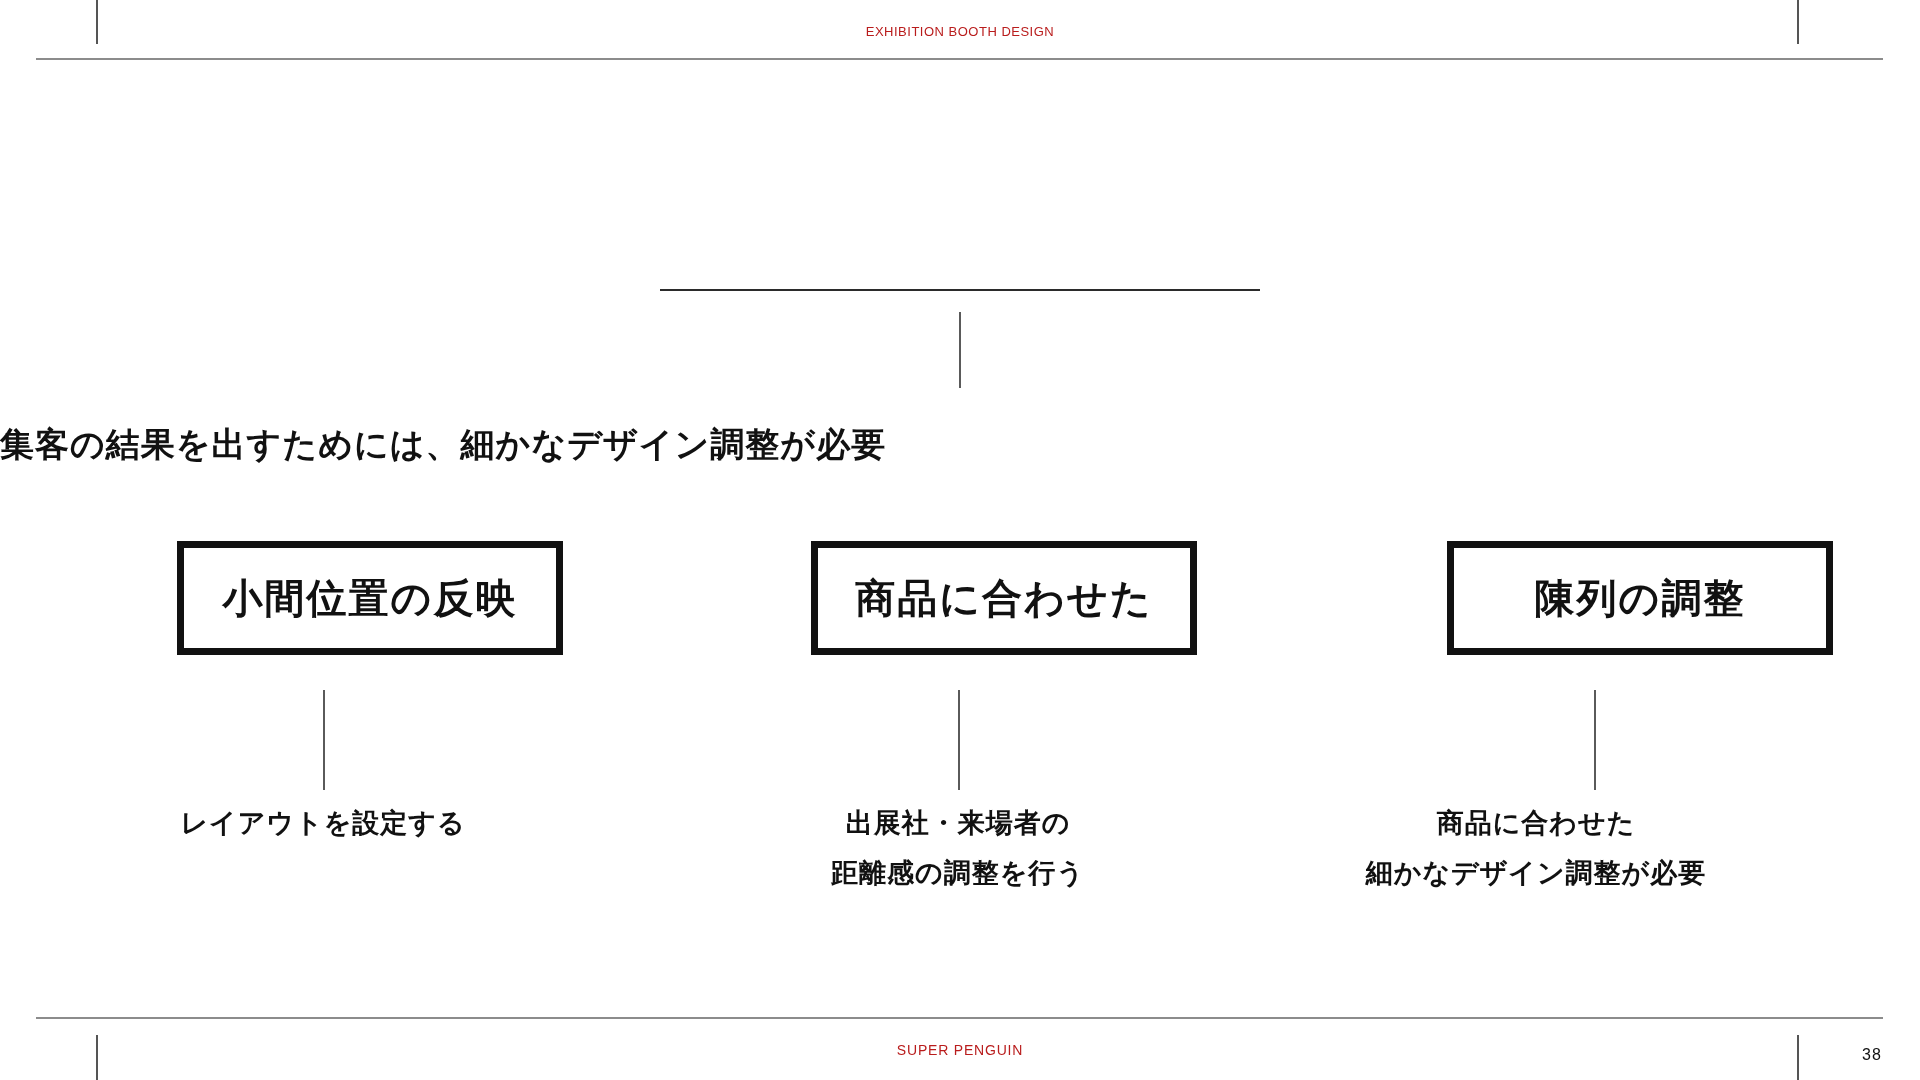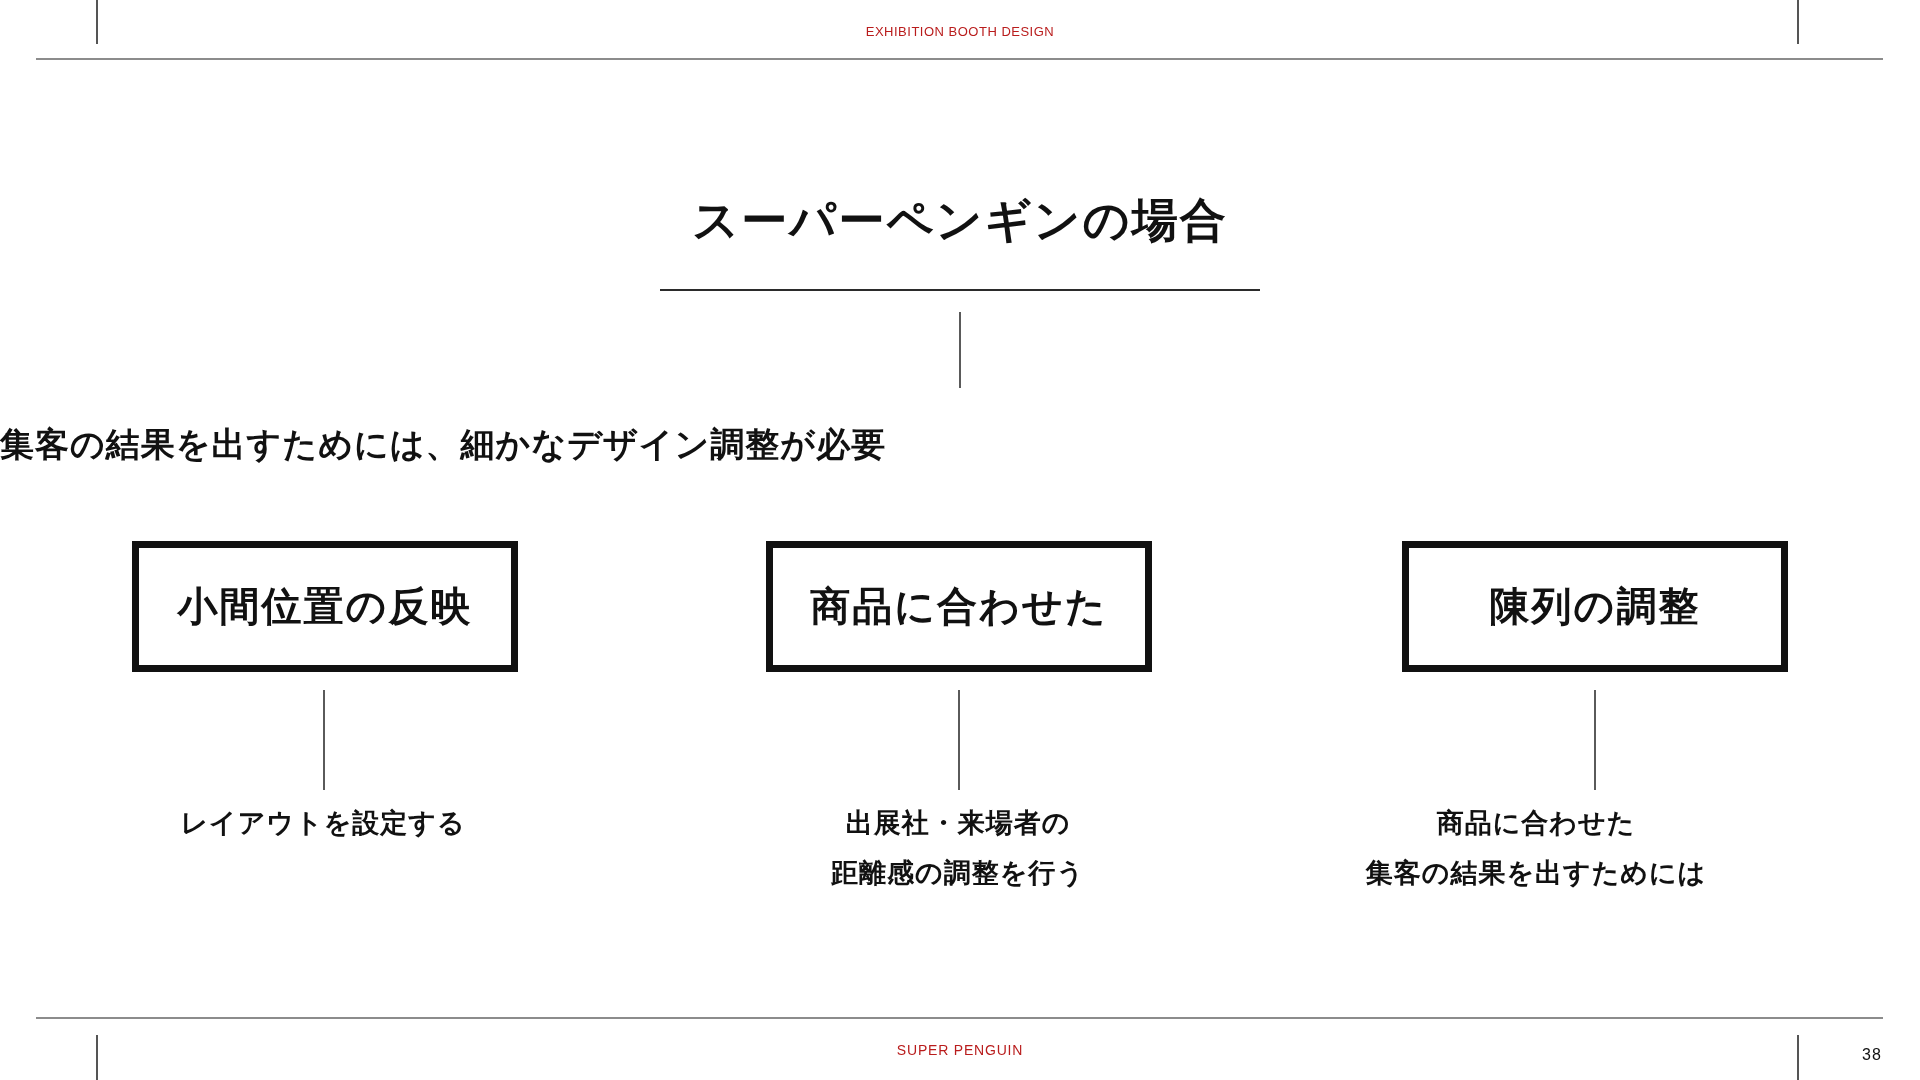--- a/index.html
+++ b/index.html
@@ -97,31 +97,32 @@
     font-size: 34px;
     font-weight: 700;
     letter-spacing: 1px;
     color: #111111;
   }
   
   .node-box {
     position: absolute;
     top: 541px;
     width: 386px;
-    height: 131px;
+    height: 114px;
     box-sizing: border-box;
     border: 7px solid #111111;
     background: #ffffff;
     display: flex;
     align-items: center;
     justify-content: center;
     font-size: 40px;
     font-weight: 700;
     letter-spacing: 2px;
     color: #111111;
+    margin-left: 45px;
   }
   .node-box.b1 { left: 132px; }
   .node-box.b2 { left: 766px; }
   .node-box.b3 { left: 1402px; }
   
   .desc {
     position: absolute;
     top: 798px;
     width: 560px;
     text-align: center;
@@ -141,21 +142,20 @@
 <div class="slide">
 
   <div class="tick tl"></div>
   <div class="tick tr"></div>
   <div class="tick bl"></div>
   <div class="tick br"></div>
 
   <div class="header-label">EXHIBITION BOOTH DESIGN</div>
   <div class="rule top"></div>
 
-  <div class="title">スーパーペンギンの場合</div>
   <div class="title-underline"></div>
   <div class="vline from-title"></div>
 
   <div class="lead">集客の結果を出すためには、細かなデザイン調整が必要</div>
 
   <div class="node-box b1">小間位置の反映</div>
   <div class="node-box b2">商品に合わせた</div>
   <div class="node-box b3">陳列の調整</div>
 
   <div class="vline c1"></div>
@@ -164,20 +164,20 @@
 
   <div class="desc d1">
     <div>レイアウトを設定する</div>
   </div>
   <div class="desc d2">
     <div>出展社・来場者の</div>
     <div>距離感の調整を行う</div>
   </div>
   <div class="desc d3">
     <div>商品に合わせた</div>
-    <div>集客の結果を出すためには</div>
+    <div>細かなデザイン調整が必要</div>
   </div>
 
   <div class="rule bottom"></div>
   <div class="footer-label">SUPER PENGUIN</div>
   <div class="page-number">38</div>
 
 </div>
 
 </body></html>

